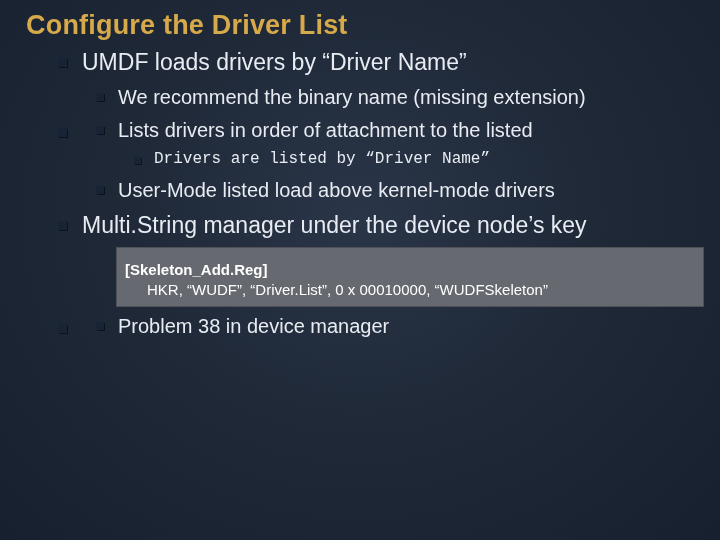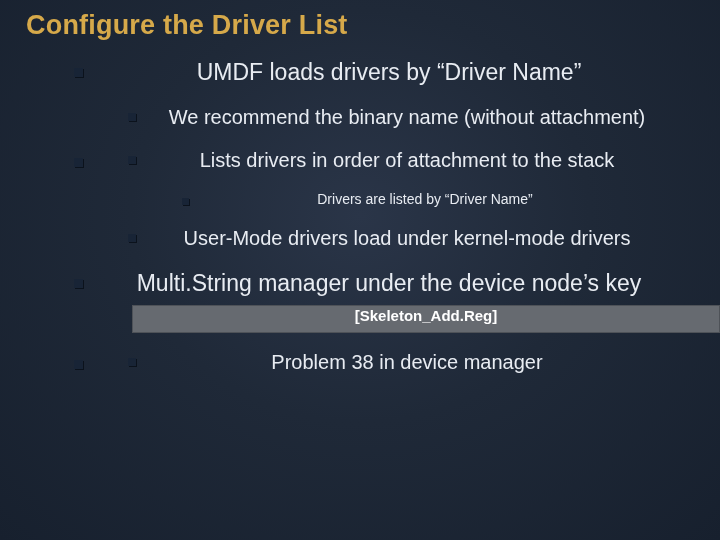--- a/index.html
+++ b/index.html
@@ -18,23 +18,22 @@
   }
   .title {
     font-size: 27px;
     font-weight: bold;
     color: #d6a94a;
     margin: 0 0 4px 2px;
     letter-spacing: 0.2px;
   }
   ul {
     list-style: none;
-    margin: 16px;
+    margin: 0;
     padding: 0;
-    text-align: center;
   }
   li {
     position: relative;
     line-height: 1.35;
   }
   
   .l1 > li {
     font-size: 23px;
     padding-left: 58px;
     margin: 6px 0 6px 0;
@@ -60,37 +59,38 @@
     position: absolute;
     left: 14px;
     top: 9px;
     width: 8px;
     height: 8px;
     background: #182436;
     box-shadow: 1px 1px 0 #0b121c;
   }
   
   .l3 > li {
-    font-size: 14px;
+    font-size: 16px;
     padding-left: 36px;
     margin: 5px 0 5px 0;
+    font-family: Liberation Mono, monospace;
   }
   .l3 > li::before {
     content: "";
     position: absolute;
     left: 16px;
     top: 8px;
     width: 7px;
     height: 7px;
     background: #182436;
     box-shadow: 1px 1px 0 #0b121c;
   }
   .codebox {
     margin: 6px 0 4px 34px;
-    padding: 0 8px 6px 8px;
+    padding: 12px 8px 6px 8px;
     background: #666a70;
     border: 1px solid #4e5258;
     color: #ffffff;
     font-size: 15px;
     line-height: 1.35;
     width: 570px;
   }
   .codebox .line1 { font-weight: bold; }
   .codebox .line2 { padding-left: 22px; }
 </style>
@@ -98,45 +98,46 @@
 <body>
 
 <div class="slide">
   <h1 class="title">Configure the Driver List</h1>
 
   <ul class="l1">
     <li>
       <span>UMDF loads drivers by “Driver Name”</span>
       <ul class="l2">
         <li>
-          <span>We recommend the binary name (without attachment)</span>
+          <span>We recommend the binary name (missing extension)</span>
         </li>
       </ul>
     </li>
 
     <li>
       <ul class="l2">
         <li>
-          <span>Lists drivers in order of attachment to the stack</span>
+          <span>Lists drivers in order of attachment to the listed</span>
           <ul class="l3">
             <li>
               <span>Drivers are listed by “Driver Name”</span>
             </li>
           </ul>
         </li>
         <li>
-          <span>User-Mode drivers load under kernel-mode drivers</span>
+          <span>User-Mode listed load above kernel-mode drivers</span>
         </li>
       </ul>
     </li>
 
     <li>
       <span>Multi.String manager under the device node’s key</span>
       <div class="codebox">
         <div class="line1">[Skeleton_Add.Reg]</div>
+        <div class="line2">HKR,  “WUDF”, “Driver.List”, 0 x 00010000, “WUDFSkeleton”</div>
       </div>
     </li>
 
     <li>
       <ul class="l2">
         <li>
           <span>Problem 38 in device manager</span>
         </li>
       </ul>
     </li>

